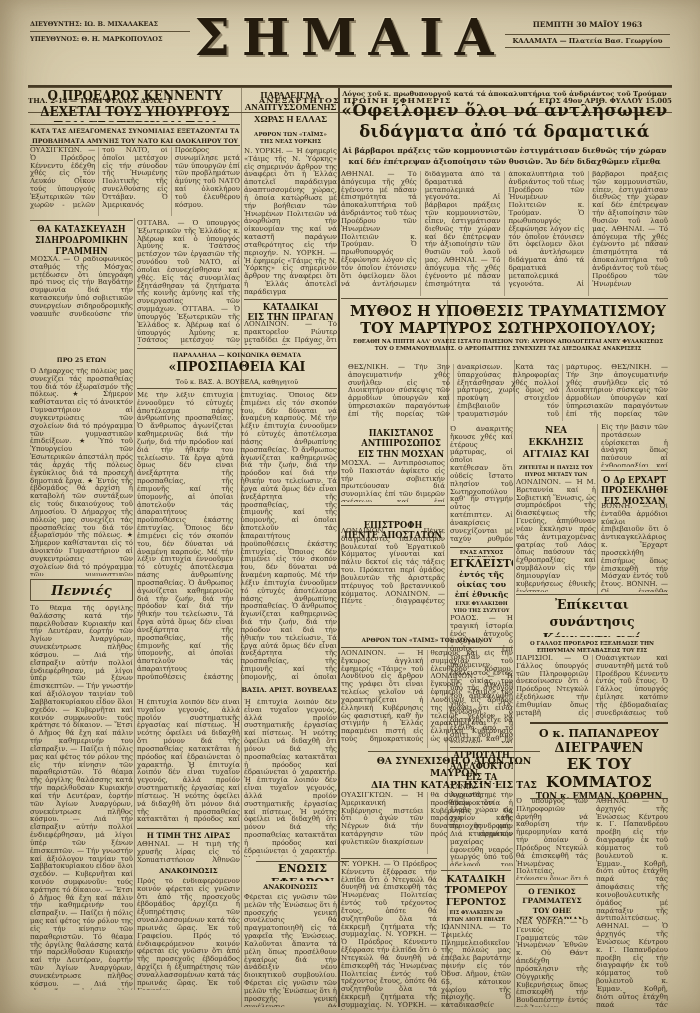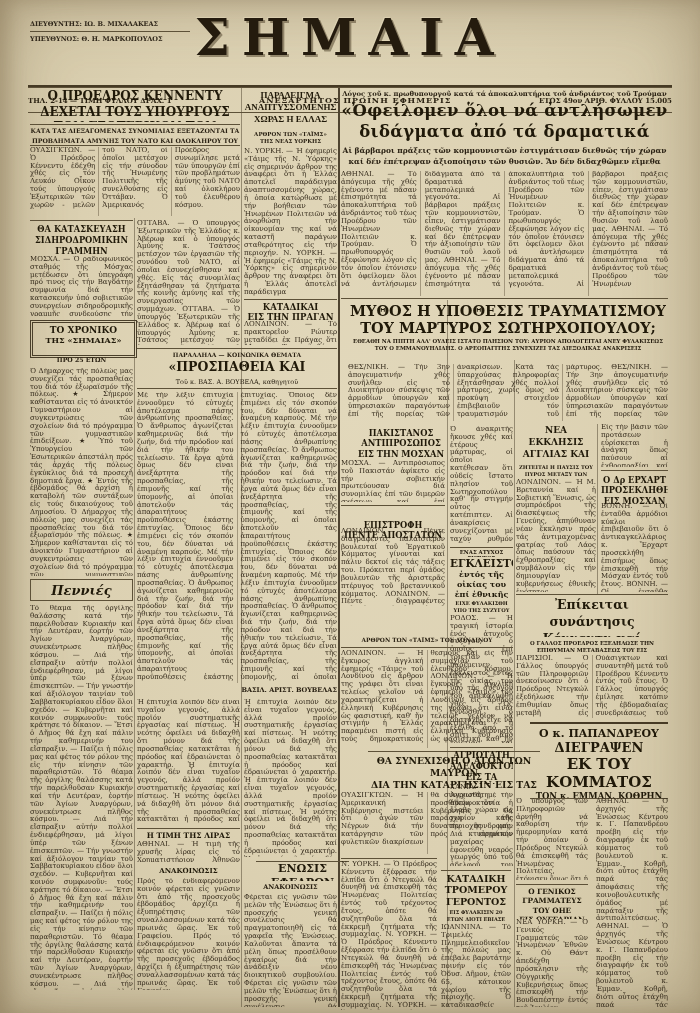--- a/index.html
+++ b/index.html
@@ -36,20 +36,24 @@
 
 <div class="page">
 
   <div class="art" style="left:30px;top:20px;width:160px;height:34px;">
     <div class="mastsmall hairbot" style="padding-bottom:3px;">ΔΙΕΥΘΥΝΤΗΣ: ΙΩ. Β. ΜΙΧΑΛΑΚΕΑΣ</div>
     <div class="mastsmall" style="padding-top:3px;">ΥΠΕΥΘΥΝΟΣ: Θ. Η. ΜΑΡΚΟΠΟΥΛΟΣ</div>
   </div>
 
   <div class="masthead-title">ΣΗΜΑΙΑ</div>
 
+  <div class="art ctr" style="left:505px;top:20px;width:165px;height:36px;">
+    <div class="b" style="font-size:7.5px;">ΠΕΜΠΤΗ 30 ΜΑΪΟΥ 1963</div>
+    <div class="b hairtop hairbot" style="font-size:6.8px;margin-top:5px;padding:2px 0;">ΚΑΛΑΜΑΤΑ — Πλατεία Βασ. Γεωργίου</div>
+  </div>
 
   <div class="folio">
     <span class="b" style="font-size:7px;">ΤΗΛ. 2-14 — ΤΙΜΗ ΦΥΛΛΟΥ ΔΡΑΧ. 1</span>
     <span class="b" style="font-size:8px;letter-spacing:1px;">ΑΝΕΞΑΡΤΗΤΟΣ ΠΡΩΪΝΗ ΕΦΗΜΕΡΙΣ</span>
     <span class="b" style="font-size:7px;">ΕΤΟΣ 49ον ΑΡΙΘ. ΦΥΛΛΟΥ 15.005</span>
   </div>
   <div class="thickrule"></div>
 
   <div class="vrule" style="left:134px;top:218px;height:772px;"></div>
   <div class="vrule" style="left:241px;top:88px;height:919px;"></div>
@@ -63,24 +67,20 @@
   <div class="art ctr ink b" style="left:30px;top:89px;width:210px;height:33px;font-size:12px;line-height:1.3;">Ο ΠΡΟΕΔΡΟΣ ΚΕΝΝΕΝΤΥ ΔΕΧΕΤΑΙ ΤΟΥΣ ΥΠΟΥΡΓΟΥΣ ΤΩΝ ΕΞΩΤΕΡΙΚΩΝ ΤΩΝ ΧΩΡΩΝ-ΜΕΛΩΝ ΤΟΥ Ν.Α.Τ.Ο.</div>
   <div class="art ctr b hairtop hairbot" style="left:30px;top:124px;width:210px;height:19px;font-size:6.2px;line-height:1.55;padding-top:1px;">ΚΑΤΑ ΤΑΣ ΔΙΕΞΑΓΟΜΕΝΑΣ ΣΥΝΟΜΙΛΙΑΣ ΕΞΕΤΑΖΟΝΤΑΙ ΤΑ ΠΡΟΒΛΗΜΑΤΑ ΑΜΥΝΗΣ ΤΟΥ ΝΑΤΟ ΚΑΙ ΟΛΟΚΛΗΡΟΥ ΤΟΥ ΕΛΕΥΘΕΡΟΥ ΚΟΣΜΟΥ</div>
   <div class="art body cols3" style="left:30px;top:147px;width:210px;height:69px;">ΟΥΑΣΙΓΚΤΩΝ. — Ὁ Πρόεδρος Κέννεντυ ἐδέχθη χθές εἰς τόν Λευκόν Οἶκον τούς ὑπουργούς Ἐξωτερικῶν τῶν χωρῶν - μελῶν τοῦ ΝΑΤΟ, οἱ ὁποῖοι μετέσχον εἰς τήν σύνοδον τῆς Ἡνωμένης Πολιτικῆς τῆς συνελθούσης εἰς Ὀττάβαν. Ὁ Ἀμερικανός Πρόεδρος συνωμίλησε μετά τῶν ὑπουργῶν ἐπί τῶν προβλημάτων ἀμύνης τοῦ ΝΑΤΟ καί ὁλοκλήρου τοῦ ἐλευθέρου κόσμου. ΟΥΑΣΙΓΚΤΩΝ. — Ὁ Πρόεδρος Κέννεντυ ἐδέχθη χθές εἰς τόν Λευκόν Οἶκον τούς ὑπουργούς Ἐξωτερικῶν τῶν χωρῶν - μελῶν τοῦ ΝΑΤΟ, οἱ ὁποῖοι μετέσχον εἰς τήν σύνοδον τῆς Ἡνωμένης Πολιτικῆς τῆς συνελθούσης εἰς Ὀττάβαν. Ὁ Ἀμερικανός Πρόεδρος συνωμίλησε μετά τῶν ὑπουργῶν ἐπί τῶν προβλημάτων ἀμύνης τοῦ ΝΑΤΟ καί ὁλοκλήρου τοῦ ἐλευθέρου κόσμου.</div>
   <div class="art body" style="left:137px;top:220px;width:103px;height:125px;">ΟΤΤΑΒΑ. — Ὁ ὑπουργός Ἐξωτερικῶν τῆς Ἑλλάδος κ. Ἀβέρωφ καί ὁ ὑπουργός Ἀμύνης κ. Τσάτσος μετέσχον τῶν ἐργασιῶν τῆς συνόδου τοῦ ΝΑΤΟ, αἱ ὁποῖαι ἐσυνεχίσθησαν καί χθές. Εἰς τάς συνομιλίας ἐξητάσθησαν τά ζητήματα τῆς κοινῆς ἀμύνης καί τῆς συνεργασίας τῶν συμμάχων. ΟΤΤΑΒΑ. — Ὁ ὑπουργός Ἐξωτερικῶν τῆς Ἑλλάδος κ. Ἀβέρωφ καί ὁ ὑπουργός Ἀμύνης κ. Τσάτσος μετέσχον τῶν ἐργασιῶν τῆς συνόδου τοῦ ΝΑΤΟ, αἱ ὁποῖαι ἐσυνεχίσθησαν καί χθές. Εἰς τάς συνομιλίας ἐξητάσθησαν τά ζητήματα τῆς κοινῆς ἀμύνης καί τῆς συνεργασίας τῶν συμμάχων.</div>
 
   <div class="art ctr b ink hairtop prelines" style="left:30px;top:220px;width:103px;height:33px;font-size:8.3px;line-height:1.3;padding-top:3px;">ΘΑ ΚΑΤΑΣΚΕΥΑΣΗ
 ΣΙΔΗΡΟΔΡΟΜΙΚΗΝ ΓΡΑΜΜΗΝ
 Η ΡΩΣΙΑ ΕΙΣ ΤΟ ΙΡΑΚ</div>
   <div class="art body" style="left:30px;top:256px;width:103px;height:60px;">ΜΟΣΧΑ. — Ὁ ραδιοφωνικός σταθμός τῆς Μόσχας μετέδωσεν ὅτι ὑπεγράφη πρό τινος εἰς τήν Βαγδάτην συμφωνία διά τήν κατασκευήν ὑπό σοβιετικῶν συνεργείων σιδηροδρομικῆς γραμμῆς συνδεούσης τήν Μόσχαν καί τήν Βαγδάτην μέσῳ τῆς Σοβιετικῆς Ἑνώσεως.</div>
 
-  <div class="art ctr boxed" style="left:30px;top:320px;width:101px;height:30px;padding-top:2px;">
-    <div class="b ink" style="font-size:9px;">ΤΟ ΧΡΟΝΙΚΟ</div>
-    <div class="b ink" style="font-size:8px;">ΤΗΣ «ΣΗΜΑΙΑΣ»</div>
-  </div>
   <div class="art ctr b" style="left:30px;top:356px;width:103px;height:9px;font-size:6.2px;">ΠΡΟ 25 ΕΤΩΝ</div>
   <div class="art body" style="left:30px;top:368px;width:103px;height:208px;">Ὁ Δήμαρχος τῆς πόλεώς μας συνεχίζει τάς προσπαθείας του διά τόν ἐξωραϊσμόν τῆς πόλεως. ★ Σήμερον καθίστανται εἰς τό ἀνοικτόν Γυμναστήριον αἱ συγκεντρώσεις τῶν σχολείων διά τό πρόγραμμα τῶν γυμναστικῶν ἐπιδείξεων. ★ Ὑπό τοῦ Ὑπουργείου τῶν Ἐσωτερικῶν ἀπεστάλη πρός τάς ἀρχάς τῆς πόλεως ἐγκύκλιος διά τά προσεχῆ δημοτικά ἔργα. ★ Ἐντός τῆς ἑβδομάδος θά ἀρχίση ἡ καταβολή τῶν συντάξεων εἰς τούς δικαιούχους τοῦ Δημοσίου. Ὁ Δήμαρχος τῆς πόλεώς μας συνεχίζει τάς προσπαθείας του διά τόν ἐξωραϊσμόν τῆς πόλεως. ★ Σήμερον καθίστανται εἰς τό ἀνοικτόν Γυμναστήριον αἱ συγκεντρώσεις τῶν σχολείων διά τό πρόγραμμα τῶν γυμναστικῶν ἐπιδείξεων. ★ Ὑπό τοῦ Ὑπουργείου τῶν Ἐσωτερικῶν ἀπεστάλη πρός τάς ἀρχάς τῆς πόλεως ἐγκύκλιος διά τά προσεχῆ δημοτικά ἔργα. ★ Ἐντός τῆς ἑβδομάδος θά ἀρχίση ἡ καταβολή τῶν συντάξεων εἰς τούς δικαιούχους τοῦ Δημοσίου.</div>
 
   <div class="art ctr" style="left:30px;top:579px;width:101px;height:20px;border:1px solid #5d5138;">
     <span class="b ink" style="font-size:13px;font-style:italic;line-height:20px;">Πεννιές</span>
   </div>
   <div class="art body" style="left:30px;top:605px;width:103px;height:385px;">Τό θέαμα τῆς ὀργίλης θαλάσσης κατά τήν παρελθοῦσαν Κυριακήν καί τήν Δευτέραν, ἑορτήν τῶν Ἁγίων Ἀναργύρων, συνεκέντρωσε πλῆθος κόσμου. — Διά τήν εἴσπραξιν αὐτήν πολλοί ἐνδιεφέρθησαν, μά λίγοι ὑπέρ τῶν ξένων ἐπισκεπτῶν. — Τήν γνωστήν καί ἀξιόλογον ταινίαν τοῦ Σαββατοκυρίακου εἶδον ὅλοι σχεδόν. — Κυβερνῆται καί κοινόν συμφωνοῦν: τούς κράτησε τό δίκαιον. — Ἔτσι ὁ Δῆμος θά ἔχη καί πάλιν τήν καθημερινήν του εἴσπραξιν. — Παίζει ἡ πόλις μας καί φέτος τόν ρόλον της εἰς τήν κίνησιν τῶν παραθεριστῶν. Τό θέαμα τῆς ὀργίλης θαλάσσης κατά τήν παρελθοῦσαν Κυριακήν καί τήν Δευτέραν, ἑορτήν τῶν Ἁγίων Ἀναργύρων, συνεκέντρωσε πλῆθος κόσμου. — Διά τήν εἴσπραξιν αὐτήν πολλοί ἐνδιεφέρθησαν, μά λίγοι ὑπέρ τῶν ξένων ἐπισκεπτῶν. — Τήν γνωστήν καί ἀξιόλογον ταινίαν τοῦ Σαββατοκυρίακου εἶδον ὅλοι σχεδόν. — Κυβερνῆται καί κοινόν συμφωνοῦν: τούς κράτησε τό δίκαιον. — Ἔτσι ὁ Δῆμος θά ἔχη καί πάλιν τήν καθημερινήν του εἴσπραξιν. — Παίζει ἡ πόλις μας καί φέτος τόν ρόλον της εἰς τήν κίνησιν τῶν παραθεριστῶν. Τό θέαμα τῆς ὀργίλης θαλάσσης κατά τήν παρελθοῦσαν Κυριακήν καί τήν Δευτέραν, ἑορτήν τῶν Ἁγίων Ἀναργύρων, συνεκέντρωσε πλῆθος κόσμου. — Διά τήν εἴσπραξιν αὐτήν πολλοί ἐνδιεφέρθησαν, μά λίγοι ὑπέρ τῶν ξένων ἐπισκεπτῶν. — Τήν γνωστήν καί ἀξιόλογον ταινίαν τοῦ Σαββατοκυρίακου εἶδον ὅλοι σχεδόν. — Κυβερνῆται καί κοινόν συμφωνοῦν: τούς κράτησε τό δίκαιον. — Ἔτσι ὁ Δῆμος θά ἔχη καί πάλιν τήν καθημερινήν του εἴσπραξιν. — Παίζει ἡ πόλις μας καί φέτος τόν ρόλον της εἰς τήν κίνησιν τῶν παραθεριστῶν.</div>
 
   <div class="art ctr b ink prelines" style="left:244px;top:89px;width:93px;height:40px;font-size:9px;line-height:1.35;font-family:Liberation Serif, serif;">ΠΑΡΑΔΕΙΓΜΑ
 ΑΝΑΠΤΥΣΣΟΜΕΝΗΣ

